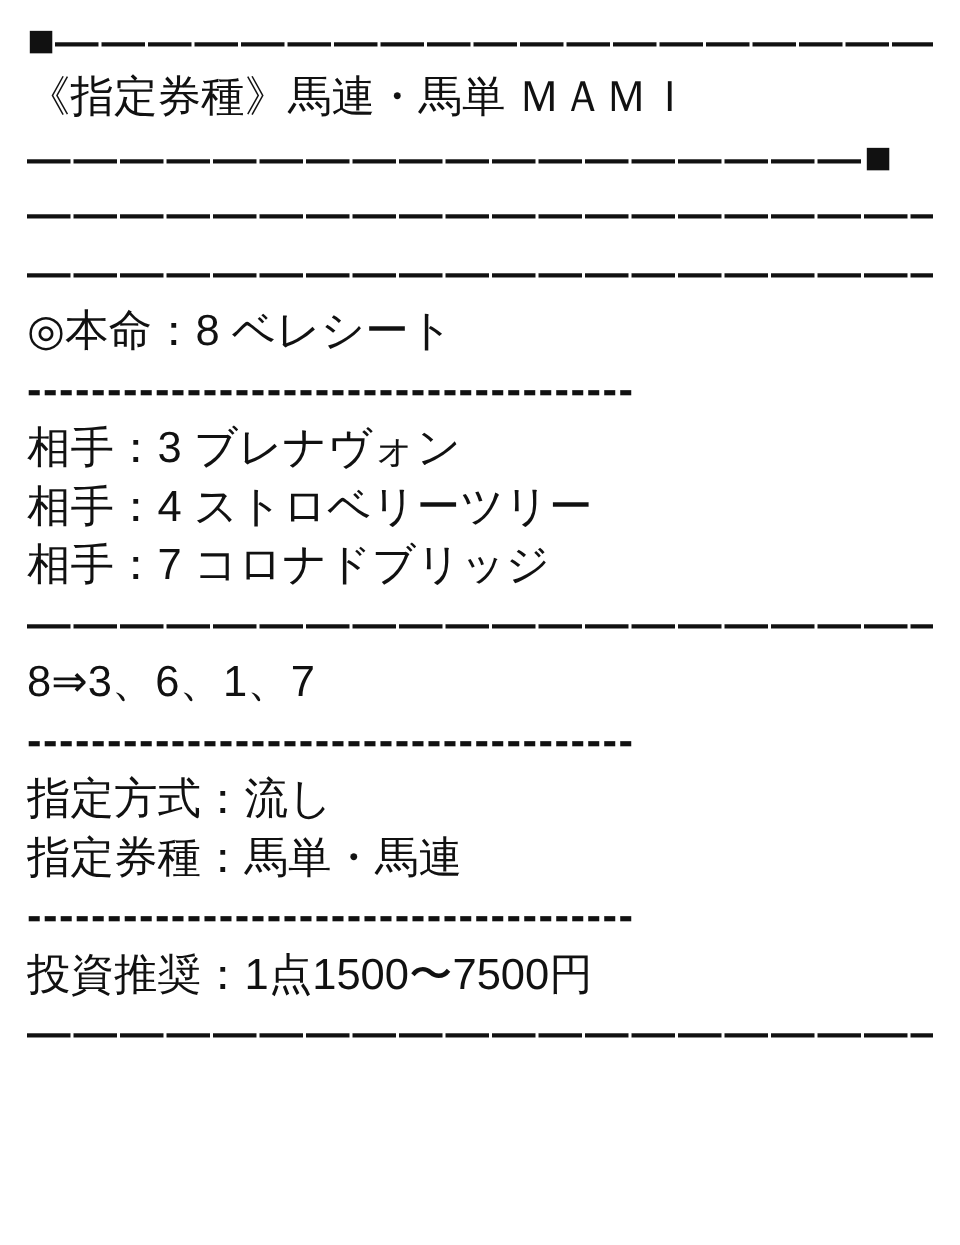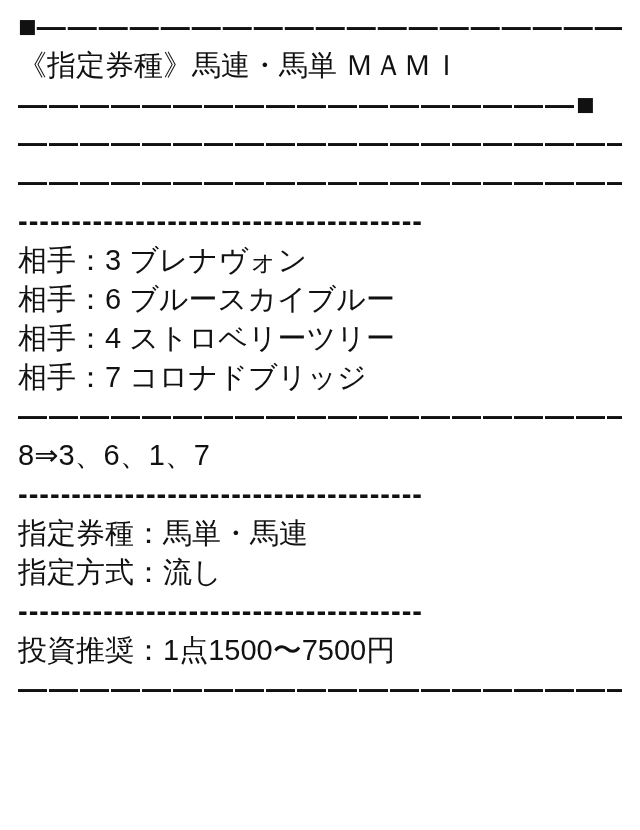--- a/index.html
+++ b/index.html
@@ -46,36 +46,36 @@
 
   <div class="line">《指定券種》馬連・馬単 ＭＡＭＩ</div>
 
   <div class="line"><span class="rule-solid">——————————————————</span><span class="sq">■</span></div>
 
   <div class="line"><span class="rule-solid">—————————————————————</span></div>
 
 
   <div class="line"><span class="rule-solid">—————————————————————</span></div>
 
+  <div class="line">◎本命：8 ベレシート</div>
 
   <div class="line"><span class="rule-dashed">--------------------------------------</span></div>
 
   <div class="line">相手：3 ブレナヴォン</div>
-  <div class="line">相手：6 ブルースカイブルー</div>
   <div class="line">相手：4 ストロベリーツリー</div>
   <div class="line">相手：7 コロナドブリッジ</div>
 
   <div class="line"><span class="rule-solid">—————————————————————</span></div>
 
   <div class="line">8⇒3、6、1、7</div>
 
   <div class="line"><span class="rule-dashed">--------------------------------------</span></div>
 
+  <div class="line">指定方式：流し</div>
   <div class="line">指定券種：馬単・馬連</div>
-  <div class="line">指定方式：流し</div>
 
   <div class="line"><span class="rule-dashed">--------------------------------------</span></div>
 
   <div class="line">投資推奨：1点1500〜7500円</div>
 
   <div class="line"><span class="rule-solid">—————————————————————</span></div>
 
 </div>
 
 </body></html>

